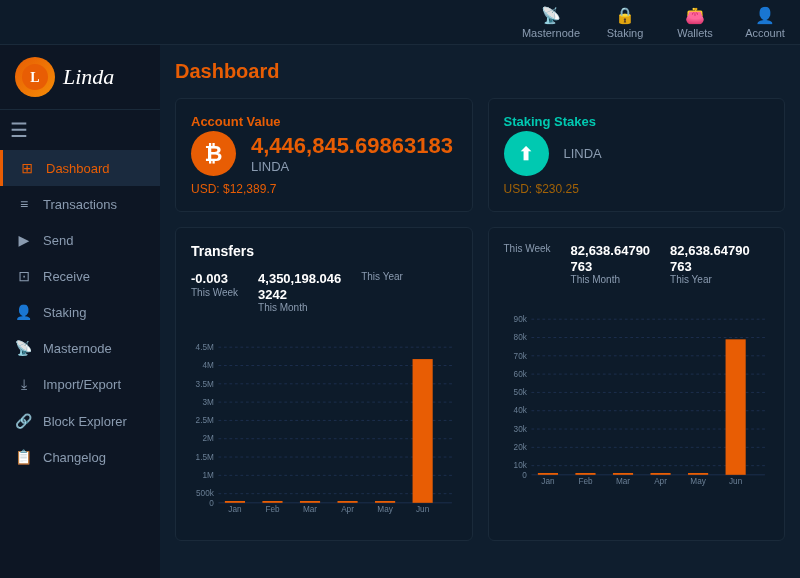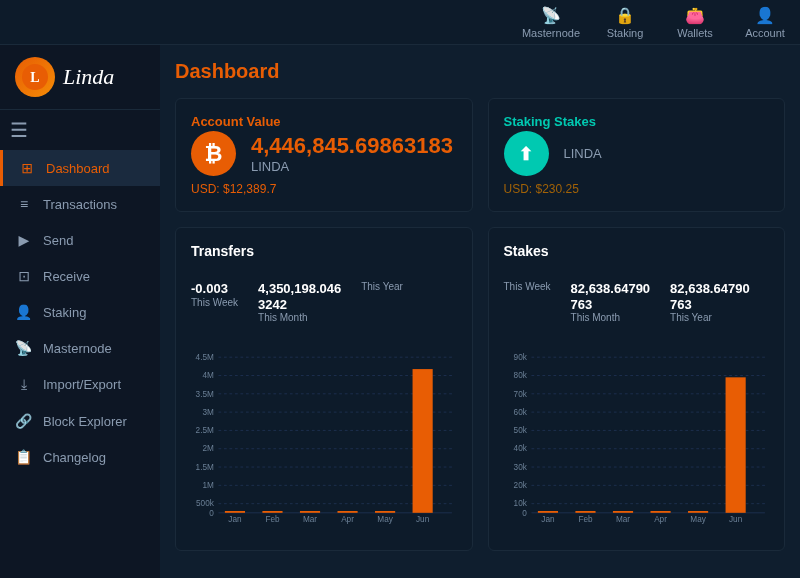--- a/index.html
+++ b/index.html
@@ -187,21 +187,21 @@
     .chart-card {
       background: #0d1b2a;
       border-radius: 6px;
       padding: 15px;
       border: 1px solid #1a2a3a;
     }
     .chart-title {
       font-size: 14px;
       font-weight: 700;
       color: #fff;
-      margin-bottom: 22px;
+      margin-bottom: 12px;
     }
     .chart-stats {
       display: flex;
       gap: 20px;
       margin-bottom: 12px;
     }
     .chart-stat {
       display: flex;
       flex-direction: column;
     }
@@ -395,21 +395,20 @@
             <text class="axis-label" x="89" y="190" text-anchor="middle">Feb</text>
             <text class="axis-label" x="130" y="190" text-anchor="middle">Mar</text>
             <text class="axis-label" x="171" y="190" text-anchor="middle">Apr</text>
             <text class="axis-label" x="212" y="190" text-anchor="middle">May</text>
             <text class="axis-label" x="253" y="190" text-anchor="middle">Jun</text>
           </svg>
         </div>
       </div>
 
       <div class="chart-card">
-        <div class="chart-title">Stakes</div>
         <div class="chart-stats">
           <div class="chart-stat">
             <span class="chart-stat-label">This Week</span>
           </div>
           <div class="chart-stat">
             <span class="chart-stat-value">82,638.64790<br>763</span>
             <span class="chart-stat-label">This Month</span>
           </div>
           <div class="chart-stat">
             <span class="chart-stat-value">82,638.64790<br>763</span>

